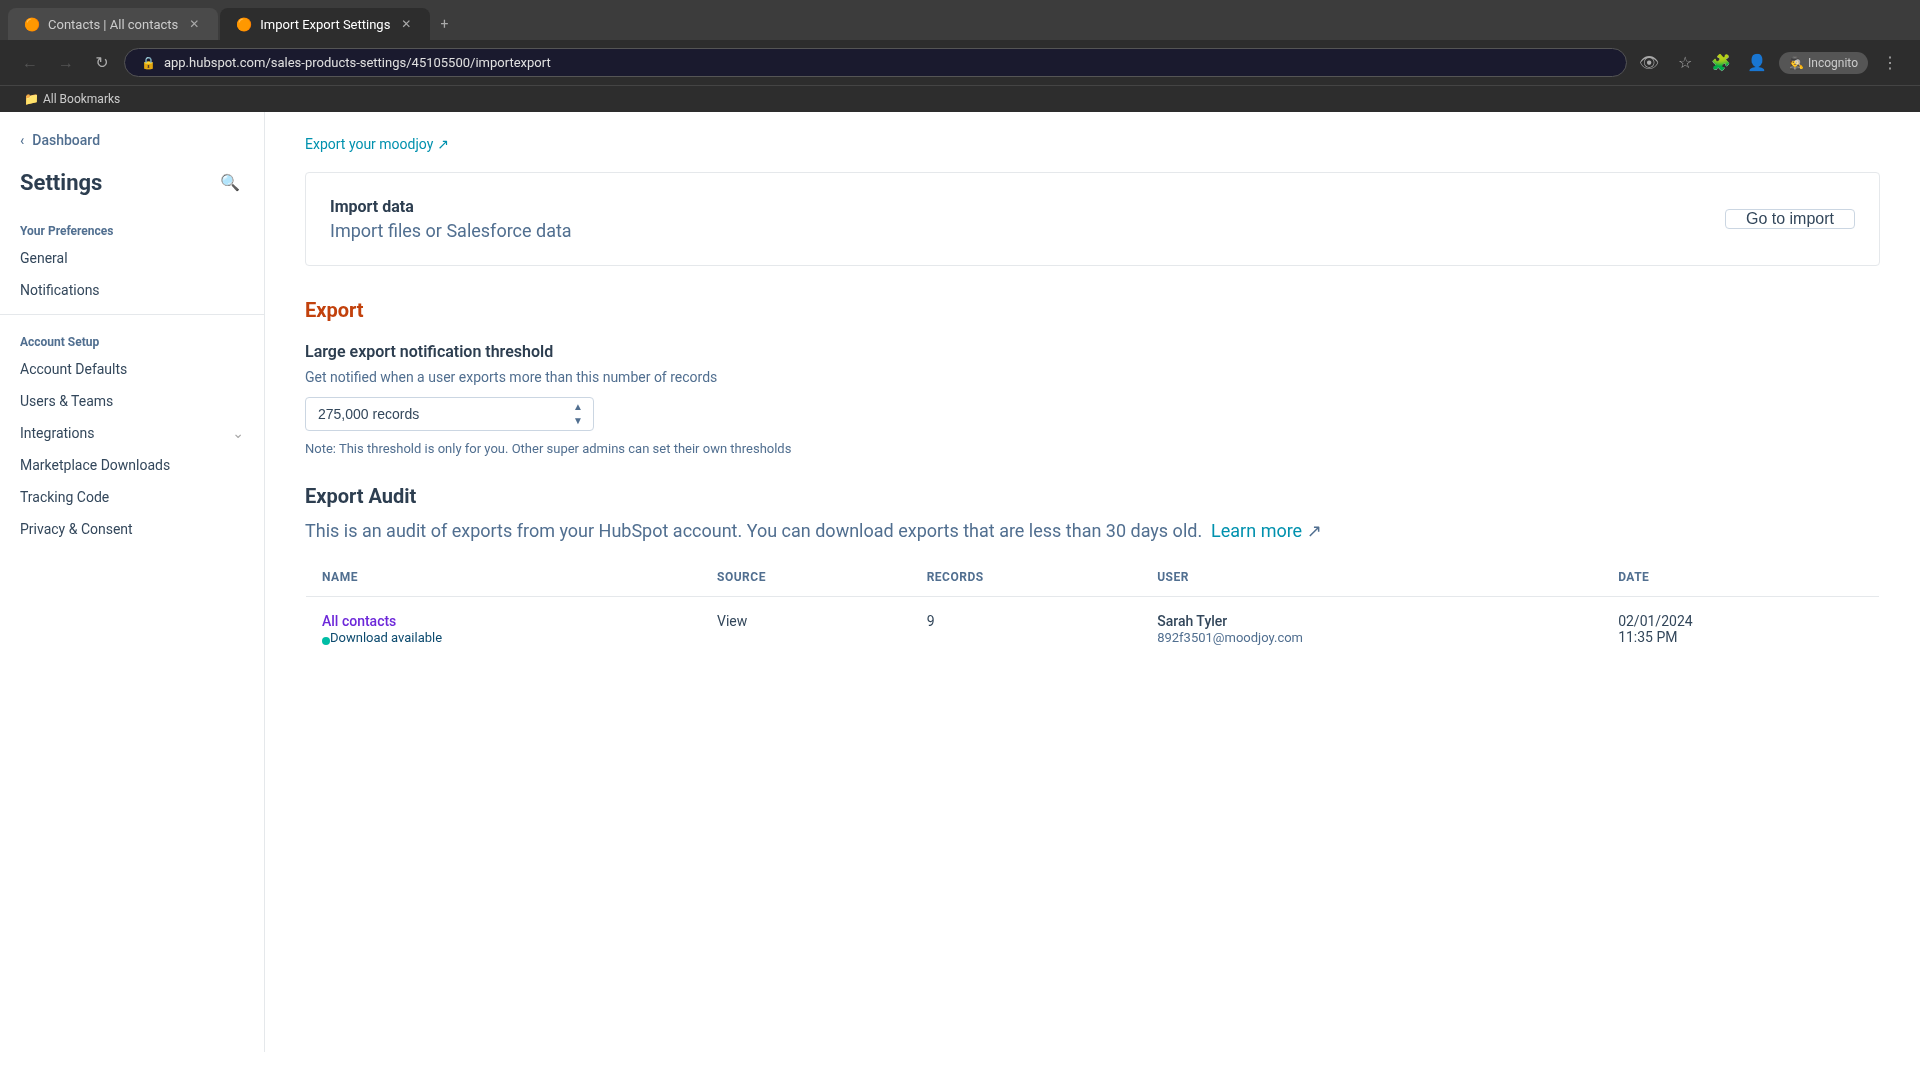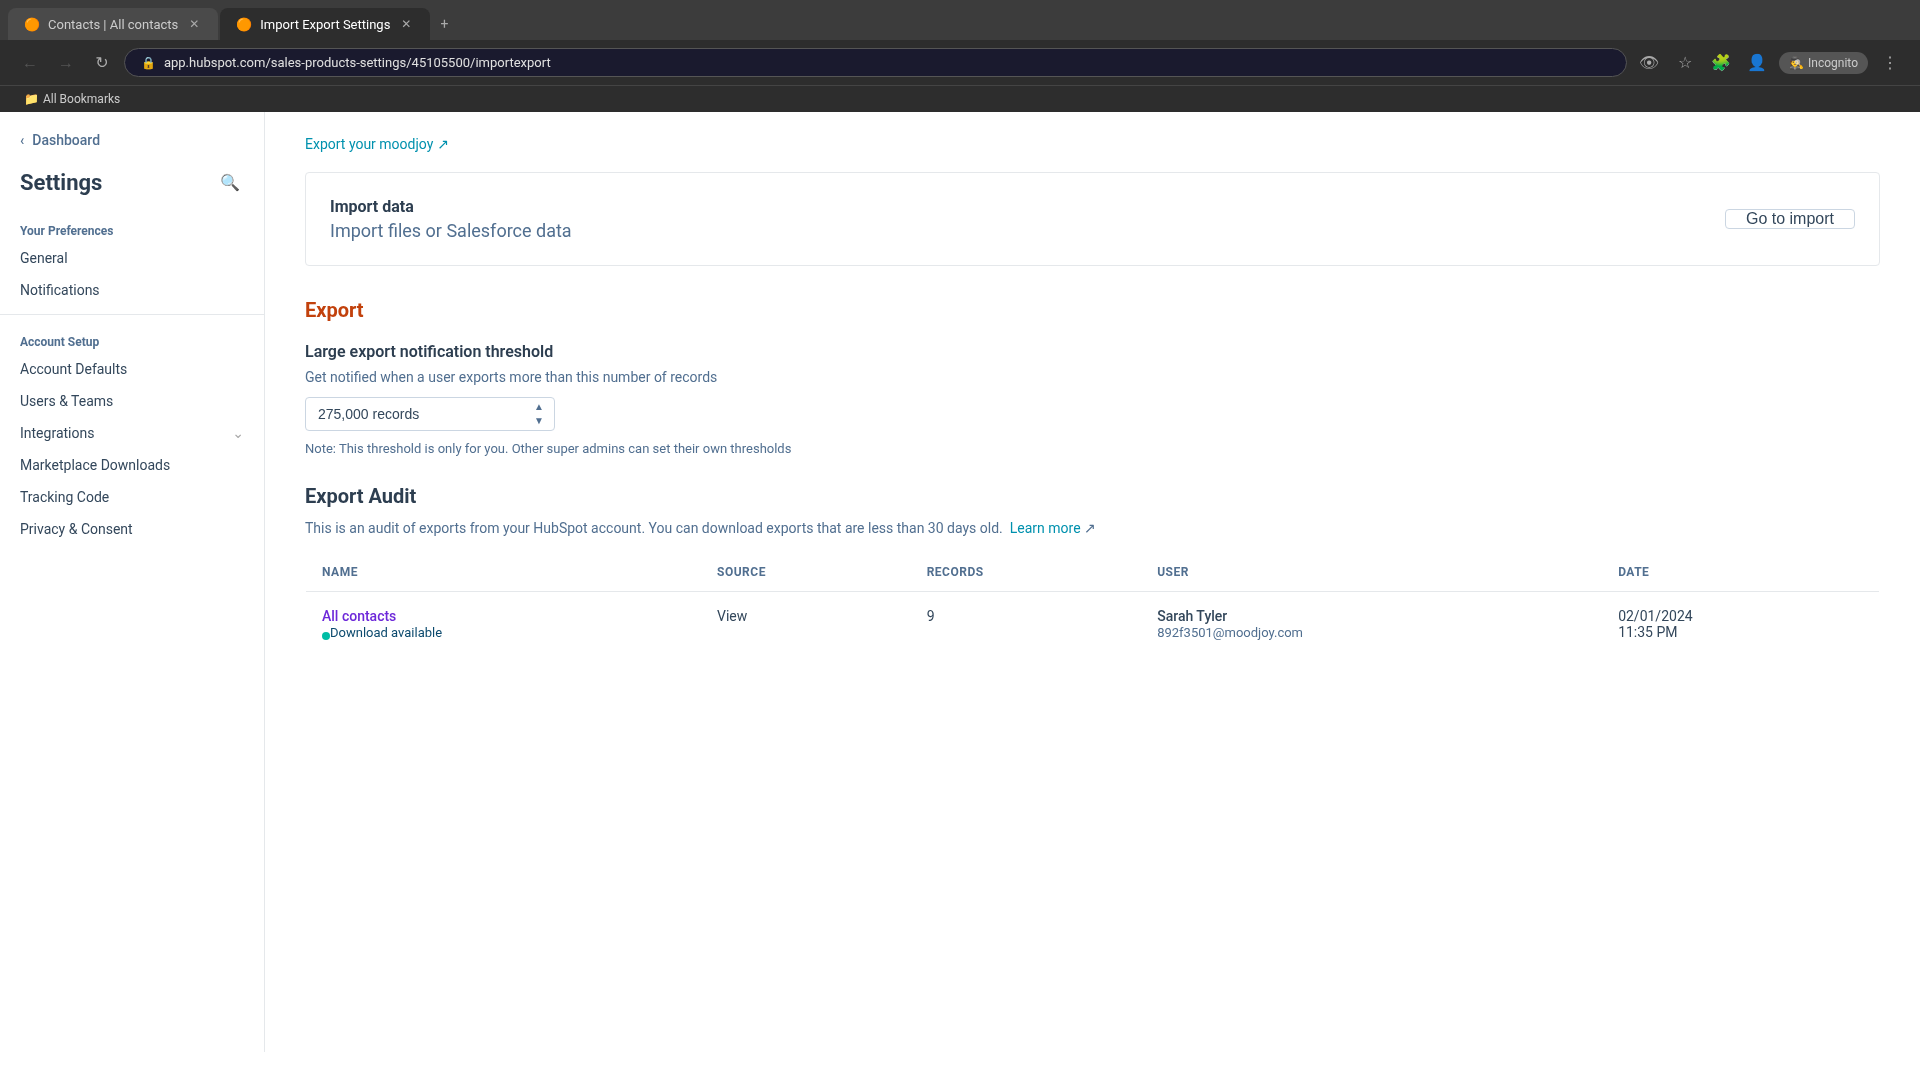--- a/index.html
+++ b/index.html
@@ -53,27 +53,27 @@
     .import-card { border: 1px solid #e5e8eb; border-radius: 4px; padding: 24px 24px; display: flex; align-items: center; justify-content: space-between; margin-bottom: 32px; }
     .import-card-info h3 { font-size: 16px; font-weight: 700; color: #2d3e50; margin-bottom: 4px; }
     .import-card-info p { color: #516f90; font-size: 18px; }
     .go-to-import-btn { background: #fff; border: 1px solid #cbd6e2; color: #33475b; padding: 0 20px; border-radius: 4px; cursor: pointer; font-size: 16px; font-weight: 500; }
 
     .section-title { font-size: 20px; font-weight: 700; color: #c2410c; margin-bottom: 20px; }
     .subsection-title { font-size: 16px; font-weight: 600; color: #2d3e50; margin-bottom: 8px; }
 
     .threshold-description { color: #516f90; font-size: 14px; margin-bottom: 12px; }
     .threshold-select-wrapper { position: relative; display: inline-flex; align-items: center; margin-bottom: 10px; }
-    .threshold-select { border: 1px solid #cbd6e2; border-radius: 4px; padding: 8px 36px 8px 12px; font-size: 14px; color: #33475b; background: #fff; appearance: none; width: 250px; cursor: pointer; }
+    .threshold-select { border: 1px solid #cbd6e2; border-radius: 4px; padding: 8px 36px 8px 12px; font-size: 14px; color: #33475b; background: #fff; appearance: none; width: 289px; cursor: pointer; }
     .threshold-select-arrows { position: absolute; right: 8px; display: flex; flex-direction: column; gap: 0; }
     .arrow-btn { width: 16px; height: 14px; display: flex; align-items: center; justify-content: center; color: #516f90; cursor: pointer; font-size: 10px; line-height: 1; }
     .threshold-note { color: #516f90; font-size: 13px; margin-bottom: 28px; }
 
     .export-audit-title { font-size: 20px; font-weight: 700; color: #2d3e50; margin-bottom: 12px; }
-    .export-audit-desc { color: #516f90; font-size: 14px; margin-bottom: 16px; }
+    .export-audit-desc { color: #516f90; font-size: 18px; margin-bottom: 16px; }
     .export-audit-desc a { color: #0091ae; cursor: pointer; text-decoration: none; }
 
     .audit-table { width: 100%; border: 1px solid #e5e8eb; border-radius: 4px; overflow: hidden; border-collapse: collapse; }
     .audit-table thead { background: #fff; }
     .audit-table th { padding: 12px 16px; text-align: left; font-size: 12px; font-weight: 700; color: #516f90; text-transform: uppercase; letter-spacing: 0.5px; border-bottom: 1px solid #e5e8eb; }
     .audit-table td { padding: 16px 16px; font-size: 14px; color: #33475b; border-bottom: 1px solid #e5e8eb; vertical-align: top; }
     .audit-table tr:last-child td { border-bottom: none; }
     .record-link { color: #6d28d9; cursor: pointer; text-decoration: none; font-weight: 500; display: block; margin-bottom: 1px; }
     .download-badge { display: flex; align-items: flex-end; color: #0c4a6e; font-size: 13px; }
     .download-dot { width: 8px; height: 8px; border-radius: 50%; background: #00bda5; display: inline-block; }

